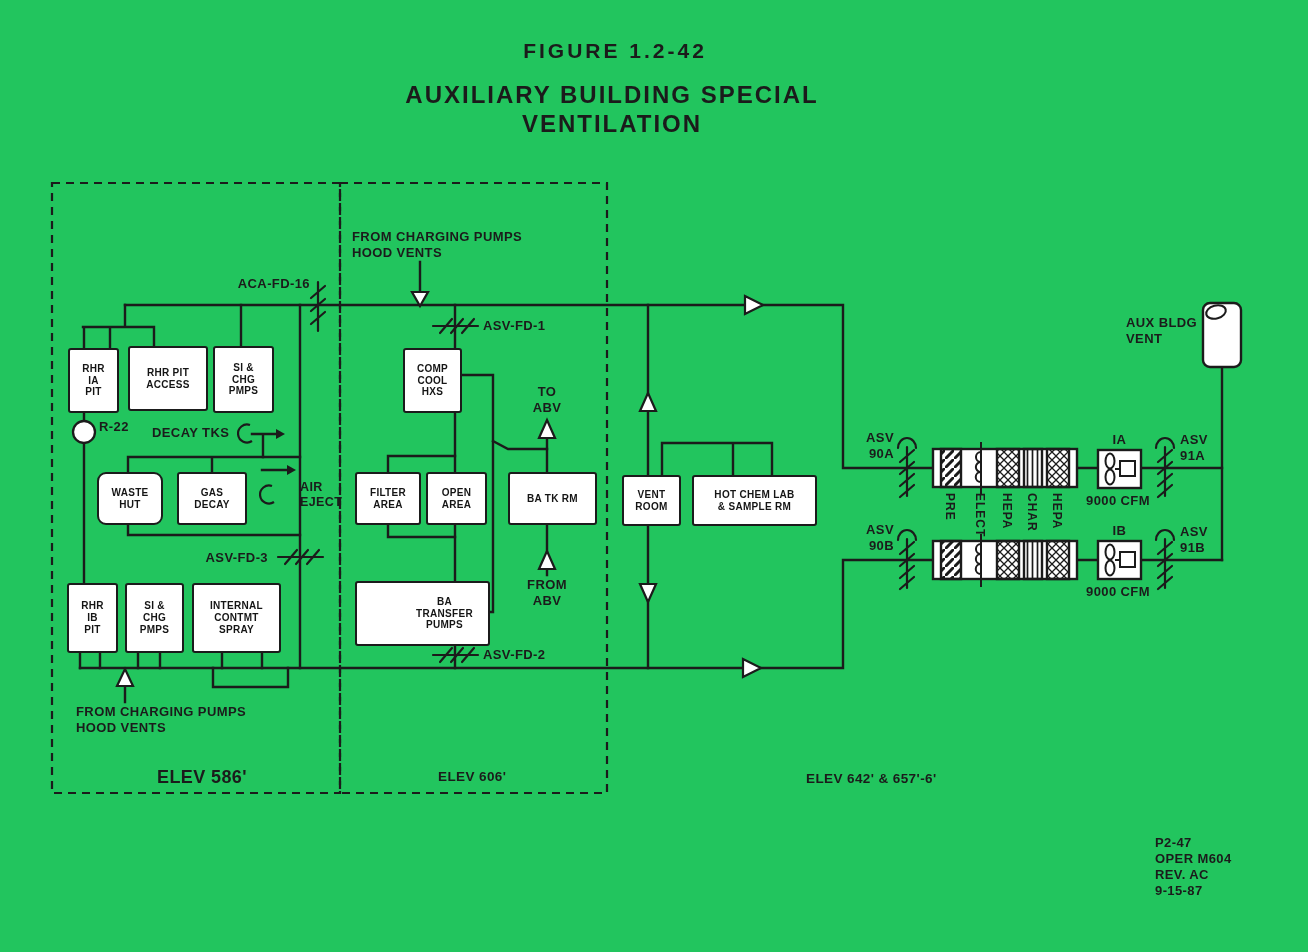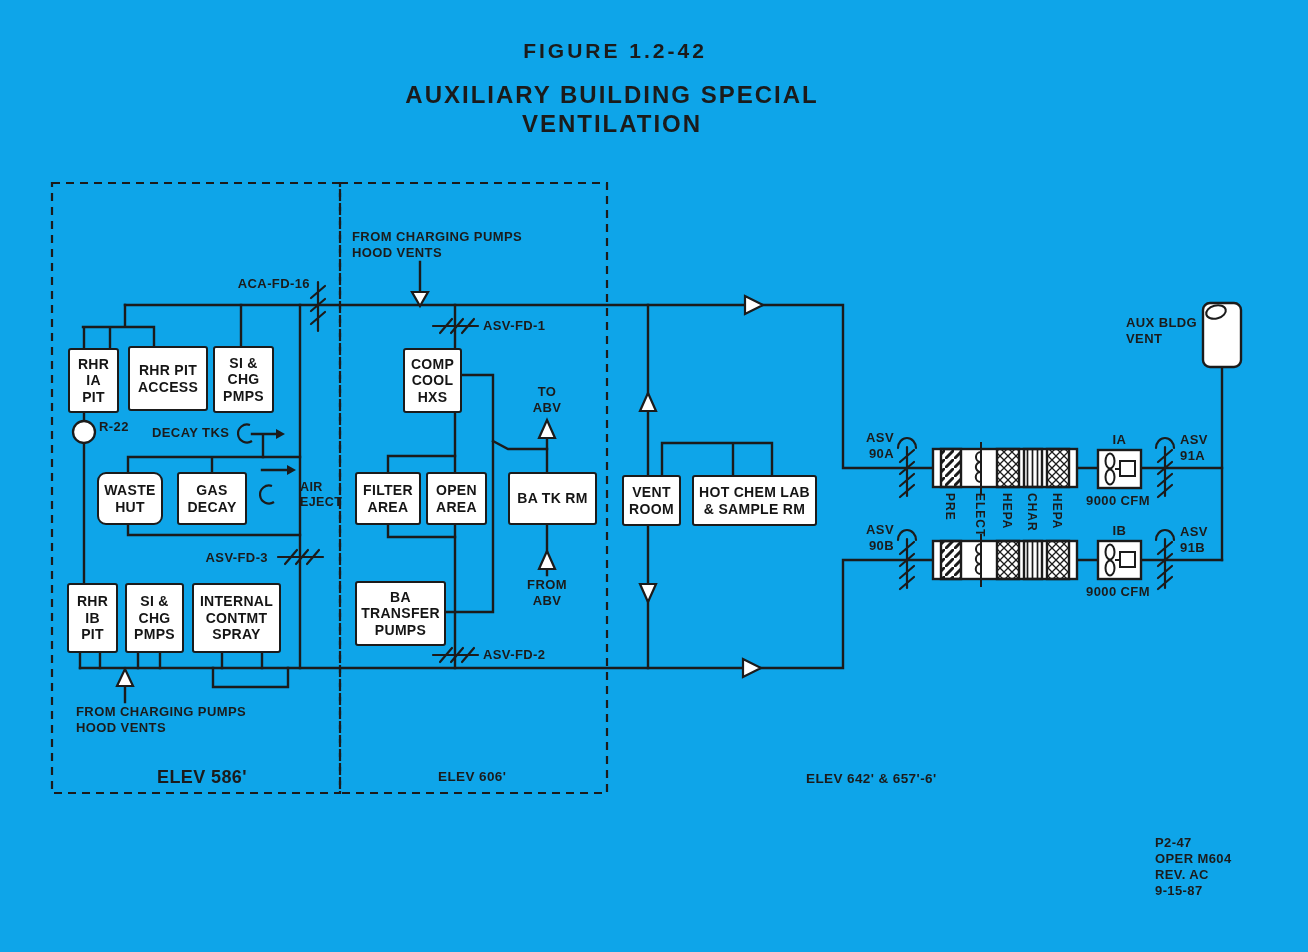--- a/index.html
+++ b/index.html
@@ -1,25 +1,25 @@
 <!DOCTYPE html>
 <html><head>
 <meta charset="utf-8">
 <style>
   html,body{margin:0;padding:0;background:#e8e8e8;}
-  #canvas{position:relative;width:1308px;height:952px;background:#0ea5e9;overflow:hidden;
+  #canvas{position:relative;width:1308px;height:952px;background:#22c55e;overflow:hidden;
           font-family:"Liberation Sans",sans-serif;}
   svg{position:absolute;left:0;top:0;}
   .lbl{position:absolute;font-weight:bold;font-size:13px;color:#1b1b1b;white-space:pre-line;
        letter-spacing:.4px;line-height:1.22;}
   .ctr{text-align:center;}
   .rgt{text-align:right;}
   .box{position:absolute;border:2.4px solid #1b1b1b;background:#fff;border-radius:3px;
        display:flex;align-items:center;justify-content:center;text-align:center;
-       font-weight:bold;font-size:14px;color:#151515;white-space:pre-line;
+       font-weight:bold;font-size:10px;color:#151515;white-space:pre-line;
        line-height:1.18;letter-spacing:.3px;z-index:3;}
   .round{border-radius:9px;}
   .vlbl{position:absolute;writing-mode:vertical-rl;text-orientation:sideways;
         font-weight:bold;font-size:12px;color:#1b1b1b;letter-spacing:1px;z-index:3;}
   .title1{font-size:21px;letter-spacing:3px;}
   .title2{font-size:24px;letter-spacing:2px;}
   .lbl,.vlbl{z-index:4;}
 </style>
 </head>
 <body>
@@ -201,21 +201,21 @@
 CONTMT
 SPRAY</div>
   <div class="box" style="left:358px;top:348px;width:55px;height:61px;margin-left:45px;">COMP
 COOL
 HXS</div>
   <div class="box" style="left:355px;top:472px;width:62px;height:49px;">FILTER
 AREA</div>
   <div class="box" style="left:426px;top:472px;width:57px;height:49px;">OPEN
 AREA</div>
   <div class="box" style="left:508px;top:472px;width:85px;height:49px;">BA TK RM</div>
-  <div class="box" style="left:355px;top:581px;width:87px;height:61px;">BA
+  <div class="box" style="left:355px;top:581px;width:87px;height:61px;padding-left:44px;">BA
 TRANSFER
 PUMPS</div>
   <div class="box" style="left:622px;top:475px;width:55px;height:47px;">VENT
 ROOM</div>
   <div class="box" style="left:692px;top:475px;width:121px;height:47px;">HOT CHEM LAB
 &amp; SAMPLE RM</div>
 
   <div class="lbl rgt" style="left:228px;top:276px;width:82px;">ACA-FD-16</div>
   <div class="lbl" style="left:352px;top:229px;">FROM CHARGING PUMPS
 HOOD VENTS</div>

